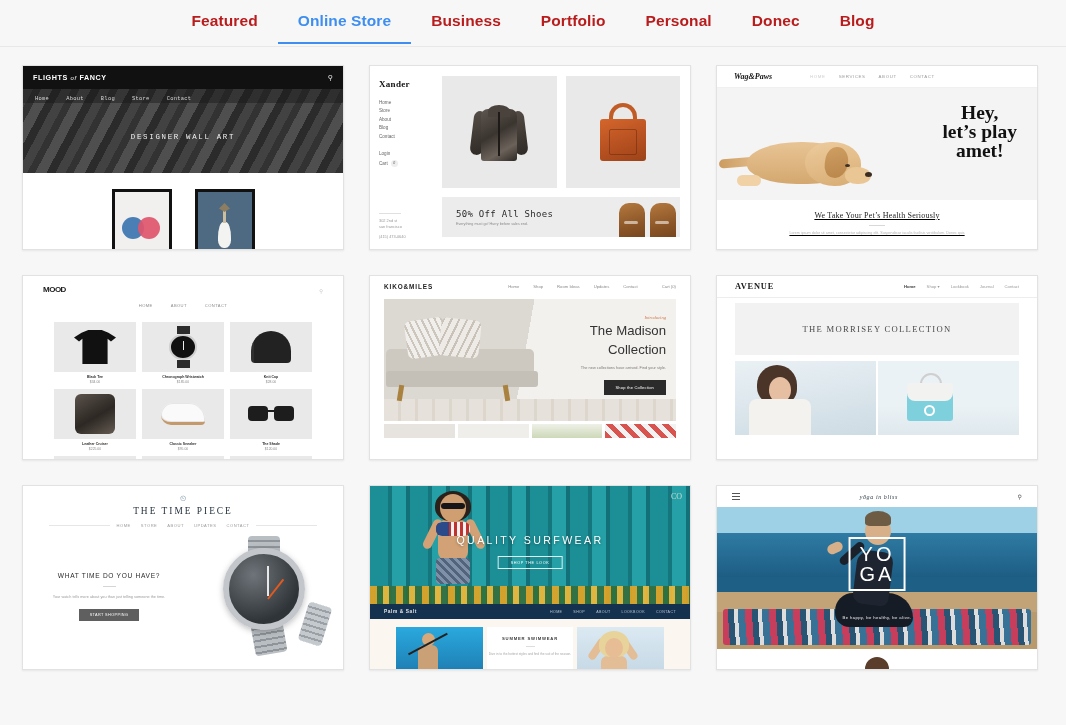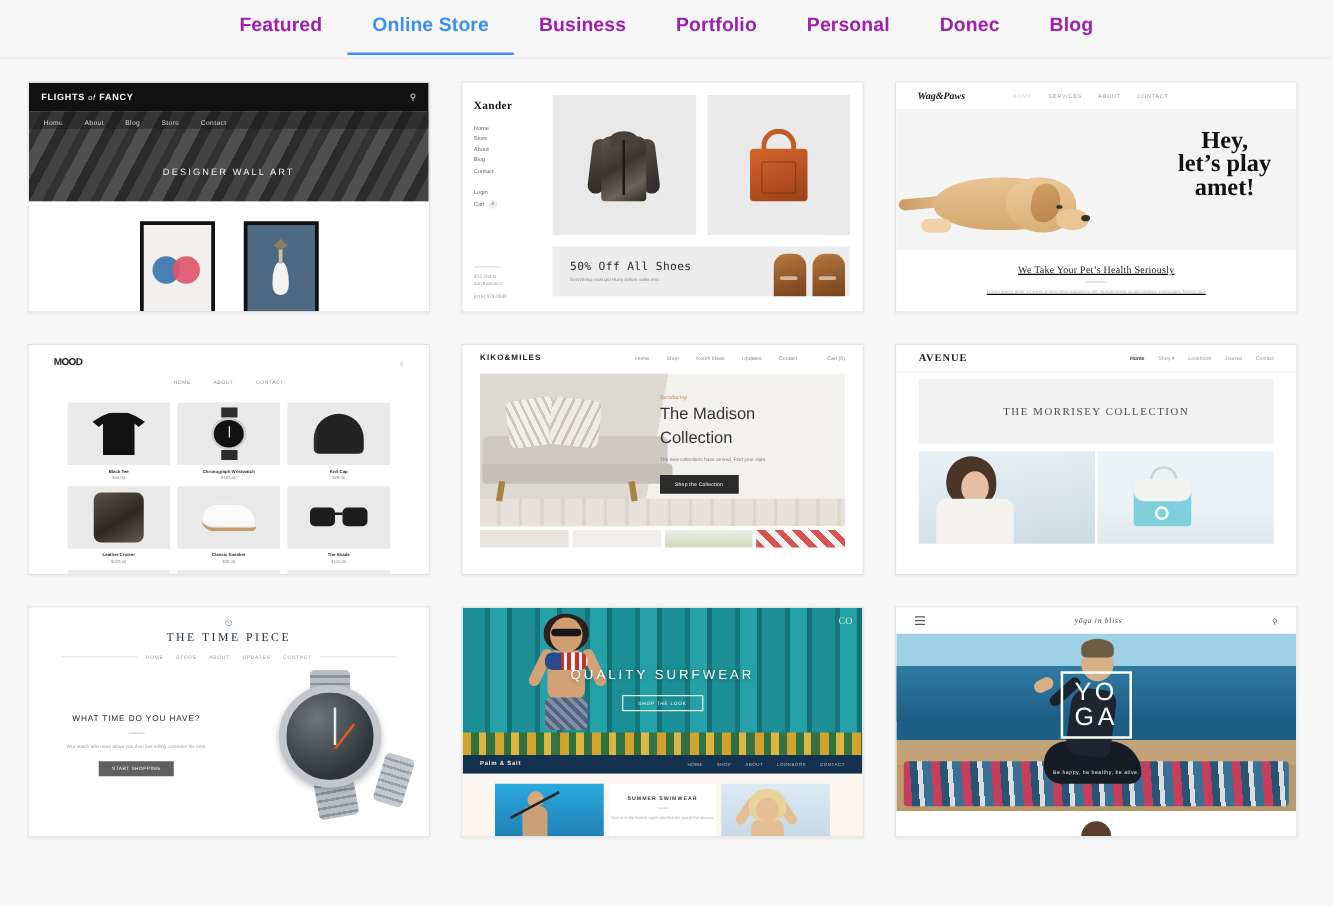--- a/index.html
+++ b/index.html
@@ -13,21 +13,21 @@
   
   .catnav {
     height: 47px;
     display: flex; justify-content: center; align-items: flex-start;
     gap: 0px;
     border-bottom: 1px solid #e8e8e8;
     background: #f7f7f7;
   }
   .catnav-item {
     font-size: 15.5px; font-weight: bold; letter-spacing: .1px;
-    color: #a21caf;
+    color: #b91c1c;
     padding: 12px 20px 13px 20px;
     cursor: pointer;
     position: relative;
     white-space: nowrap;
   }
   .catnav-item.active { color: #3d8ef0; }
   .catnav-item.active::after {
     content:""; position:absolute; left:0; right:0; bottom:-1px;
     height:2px; background:#3d8ef0;
   }
@@ -54,24 +54,25 @@
   
   .c1-topbar {
     height: 23px; background:#111; color:#fff;
     display:flex; align-items:center; justify-content:space-between;
     padding: 0 10px;
   }
   .c1-logo { font-size: 7.2px; font-weight:bold; letter-spacing:.6px; }
   .c1-logo i { font-style:italic; font-weight:normal; font-size:6px; }
   .c1-search { font-size:7px; opacity:.9; }
   .c1-hero {
-    height: 72px; position:relative;
+    height: 84px; position:relative;
     background:
       linear-gradient(rgba(30,30,30,.55),rgba(30,30,30,.55)),
       repeating-linear-gradient(118deg,#6e6e6e 0 9px,#4b4b4b 9px 16px,#8a8a8a 16px 26px,#3a3a3a 26px 34px);
+    font-family: Liberation Mono, monospace;
   }
   .c1-nav {
     display:flex; gap:17px; padding:5px 12px 0 12px;
     font-size:5.4px; color:#d6d6d6; letter-spacing:.3px;
     background: rgba(25,25,25,.45);
     height:14px; align-items:center;
   }
   .c1-herotext {
     position:absolute; left:0; right:0; top:44px; text-align:center;
     color:#f2f2f2; font-size:7.4px; letter-spacing:1.7px;
@@ -182,21 +183,21 @@
   .sofa { position:absolute; left:2px; bottom:20px; width:152px; height:62px; }
   .sofa-back { position:absolute; left:0; bottom:22px; width:148px; height:30px; background:#cdc8c0; border-radius:5px 5px 0 0; }
   .sofa-seat { position:absolute; left:0; bottom:14px; width:152px; height:16px; background:#c4bfb7; border-radius:3px; }
   .sofa-leg { position:absolute; bottom:0; width:5px; height:16px; background:#a9823f; }
   .sofa-leg.l { left:12px; transform:rotate(9deg); }
   .sofa-leg.r { left:118px; transform:rotate(-9deg); }
   .pil { position:absolute; bottom:44px; width:40px; height:38px; border-radius:6px; }
   .pil.a { left:20px; background:repeating-linear-gradient(72deg,#f1efec 0 4px,#cdc6bd 4px 6px); transform:rotate(-8deg); }
   .pil.b { left:54px; background:repeating-linear-gradient(-70deg,#eeebe7 0 5px,#c9c2b8 5px 7px); transform:rotate(6deg); }
   .c5-floor { position:absolute; left:0; right:0; bottom:0; height:22px; background:repeating-linear-gradient(90deg,#e6e1da 0 14px,#dcd6cd 14px 17px); }
-  .c5-copy { position:absolute; right:10px; top:16px; width:138px; text-align:left; }
+  .c5-copy { position:absolute; right:10px; top:16px; width:138px; text-align:right; }
   .c5-intro { font-family:"Liberation Serif",serif; font-style:italic; font-size:4.6px; color:#d07a4a; }
   .c5-title { font-size:13.2px; line-height:1.12; color:#333; margin-top:4px; font-weight:normal; }
   .c5-desc { font-size:3.9px; color:#7d7a76; line-height:1.7; margin-top:7px; }
   .c5-btn { display:inline-block; margin-top:9px; background:#2b2b2b; color:#fff; font-size:4px; padding:5px 12px; letter-spacing:.2px; }
   .c5-strip { display:flex; gap:3px; margin:3px 14px 0 14px; height:14px; }
   .c5-strip div { flex:1; }
   .c5-strip div:nth-child(1){ background:#e7e4df; }
   .c5-strip div:nth-child(2){ background:#f0eeea; }
   .c5-strip div:nth-child(3){ background:linear-gradient(#eef0e7,#cdd8b8); }
   .c5-strip div:nth-child(4){ background:repeating-linear-gradient(45deg,#d9534f 0 5px,#f2f2f2 5px 10px); }

